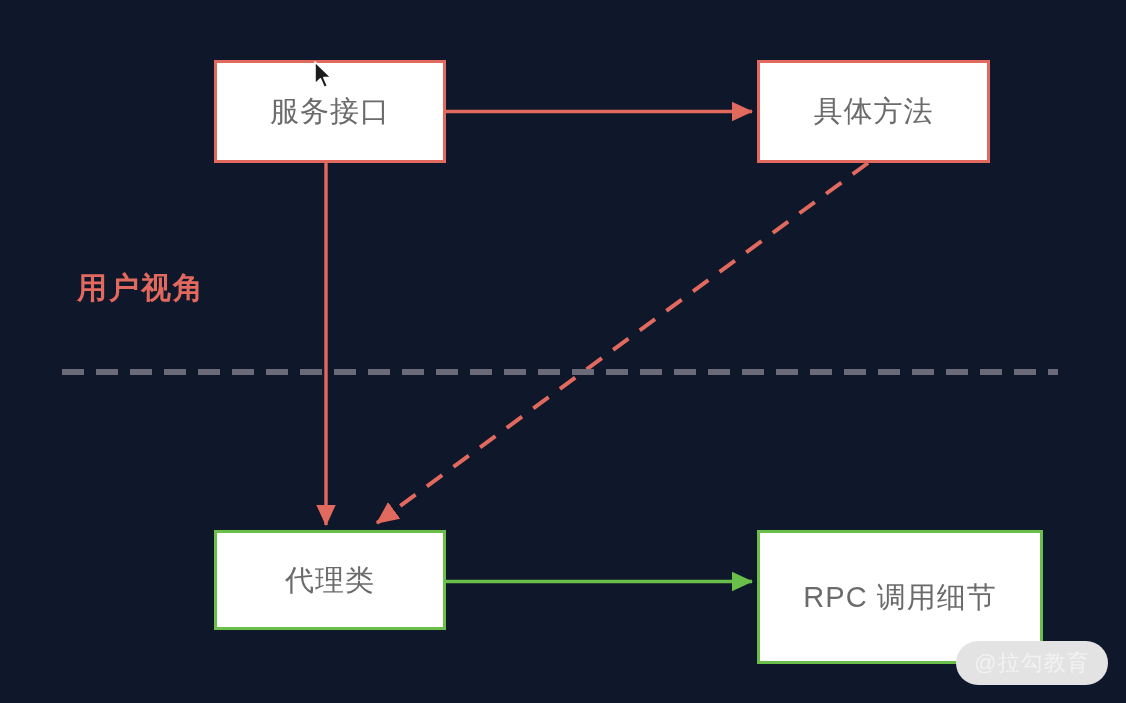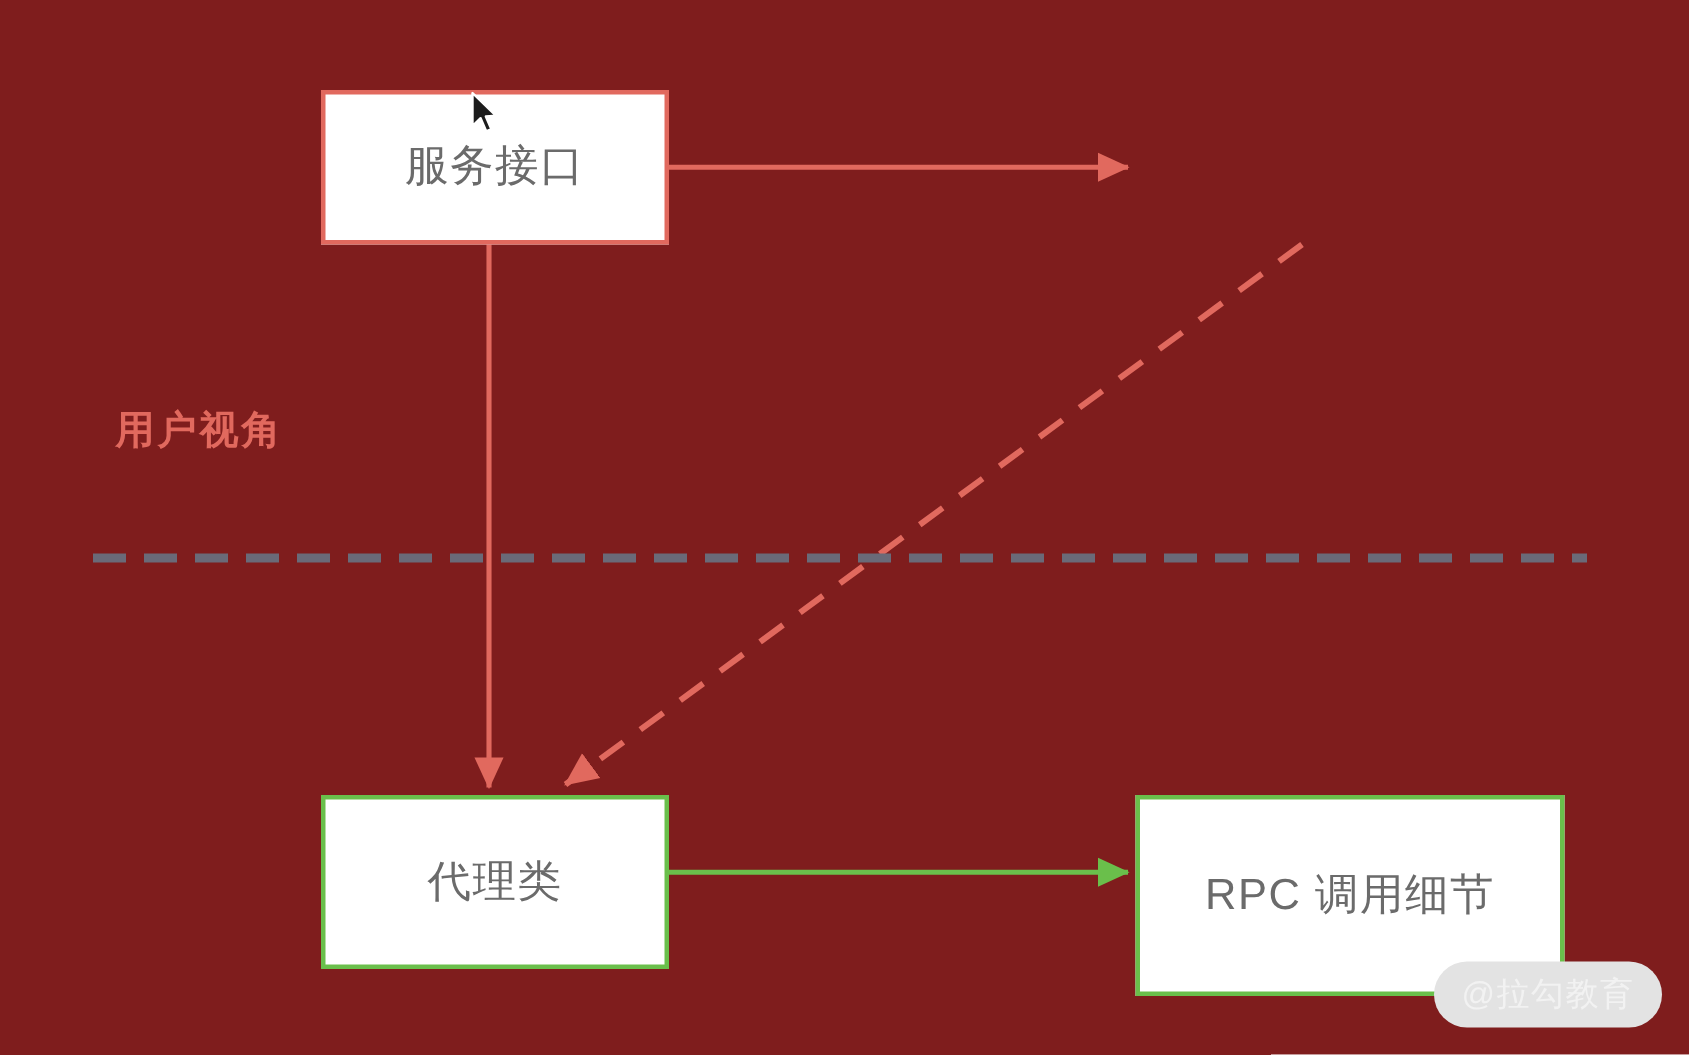--- a/index.html
+++ b/index.html
@@ -7,21 +7,21 @@
     padding: 0;
     background: #ffffff;
   }
   body {
     font-family: "Liberation Sans", "DejaVu Sans", sans-serif;
   }
   #canvas {
     position: relative;
     width: 1126px;
     height: 703px;
-    background: #7f1d1d;
+    background: #0f172a;
     overflow: hidden;
   }
   .svg-layer {
     position: absolute;
     left: 0;
     top: 0;
     width: 1126px;
     height: 703px;
   }
   .node {
@@ -38,28 +38,28 @@
     user-select: none;
   }
   .node-red {
     border: 3px solid #e1695e;
   }
   .node-green {
     border: 3px solid #6abf4b;
   }
   #node-service-interface { left: 214px; top: 60px;  width: 232px; height: 103px; }
   #node-concrete-method  { left: 757px; top: 60px;  width: 233px; height: 103px; }
-  #node-proxy-class      { left: 214px; top: 530px; width: 232px; height: 116px; text-align: center; }
+  #node-proxy-class      { left: 214px; top: 530px; width: 232px; height: 100px; text-align: center; }
   #node-rpc-detail       { left: 757px; top: 530px; width: 286px; height: 134px; }
 
   #label-user-view {
     position: absolute;
     left: 77px;
     top: 273px;
-    font-size: 26px;
+    font-size: 30px;
     font-weight: bold;
     color: #e1695e;
     letter-spacing: 2px;
     line-height: 1;
     user-select: none;
   }
 
   #watermark {
     position: absolute;
     left: 956px;
@@ -112,20 +112,23 @@
 
     <line x1="446" y1="581.5" x2="752" y2="581.5" stroke="#6abf4b" stroke-width="3.4" marker-end="url(#arrow-green)"></line>
 
     <line x1="62" y1="372" x2="1058" y2="372" stroke="#6a6a78" stroke-width="6" stroke-dasharray="22 12"></line>
   </svg>
 
   <div class="node node-red" id="node-service-interface">
     <span>服务接口</span>
   </div>
 
+  <div class="node node-red" id="node-concrete-method">
+    <span>具体方法</span>
+  </div>
 
   <div class="node node-green" id="node-proxy-class">
     <span>代理类</span>
   </div>
 
   <div class="node node-green" id="node-rpc-detail">
     <span>RPC 调用细节</span>
   </div>
 
   <div id="label-user-view">用户视角</div>

